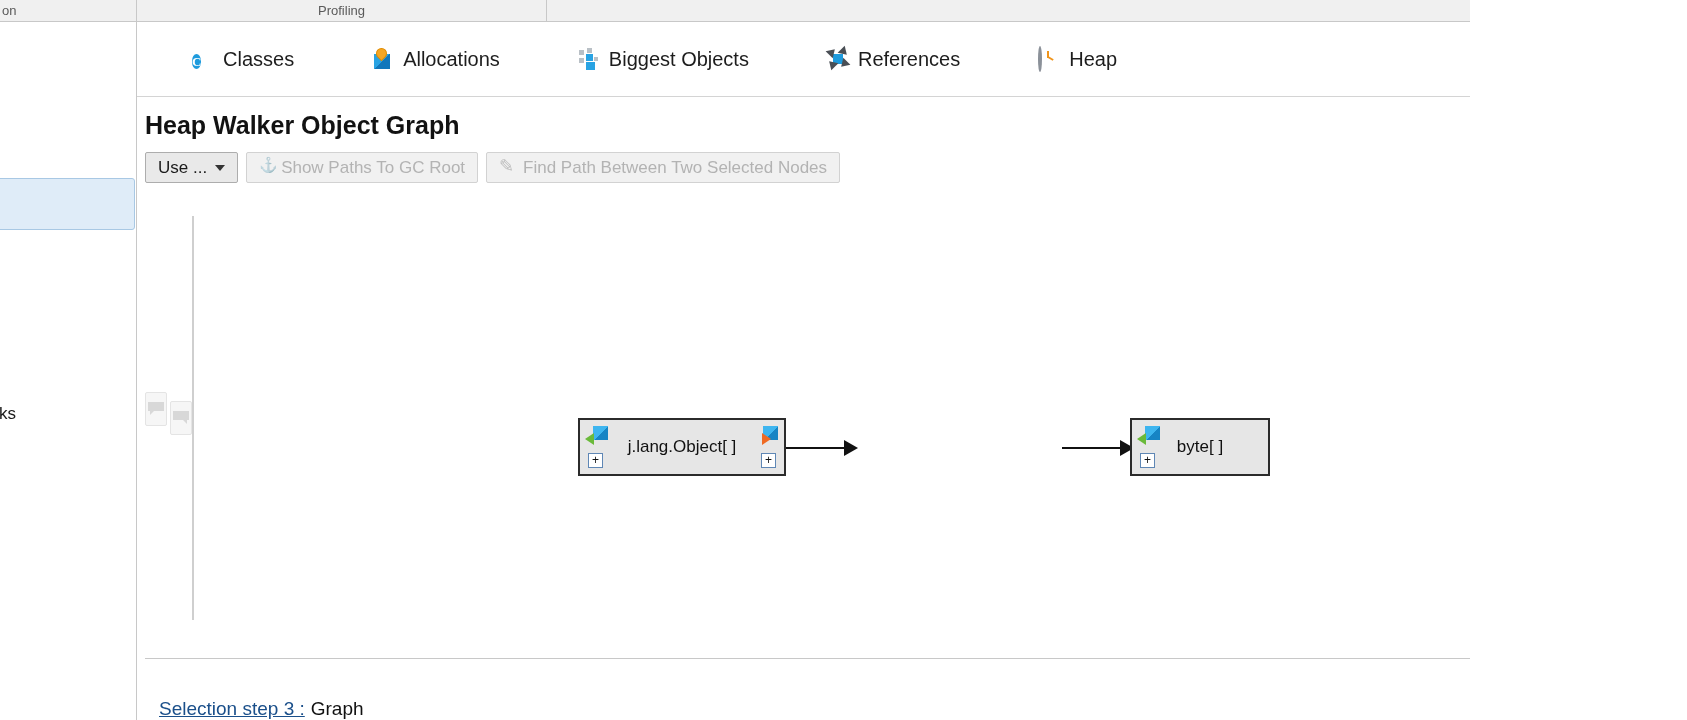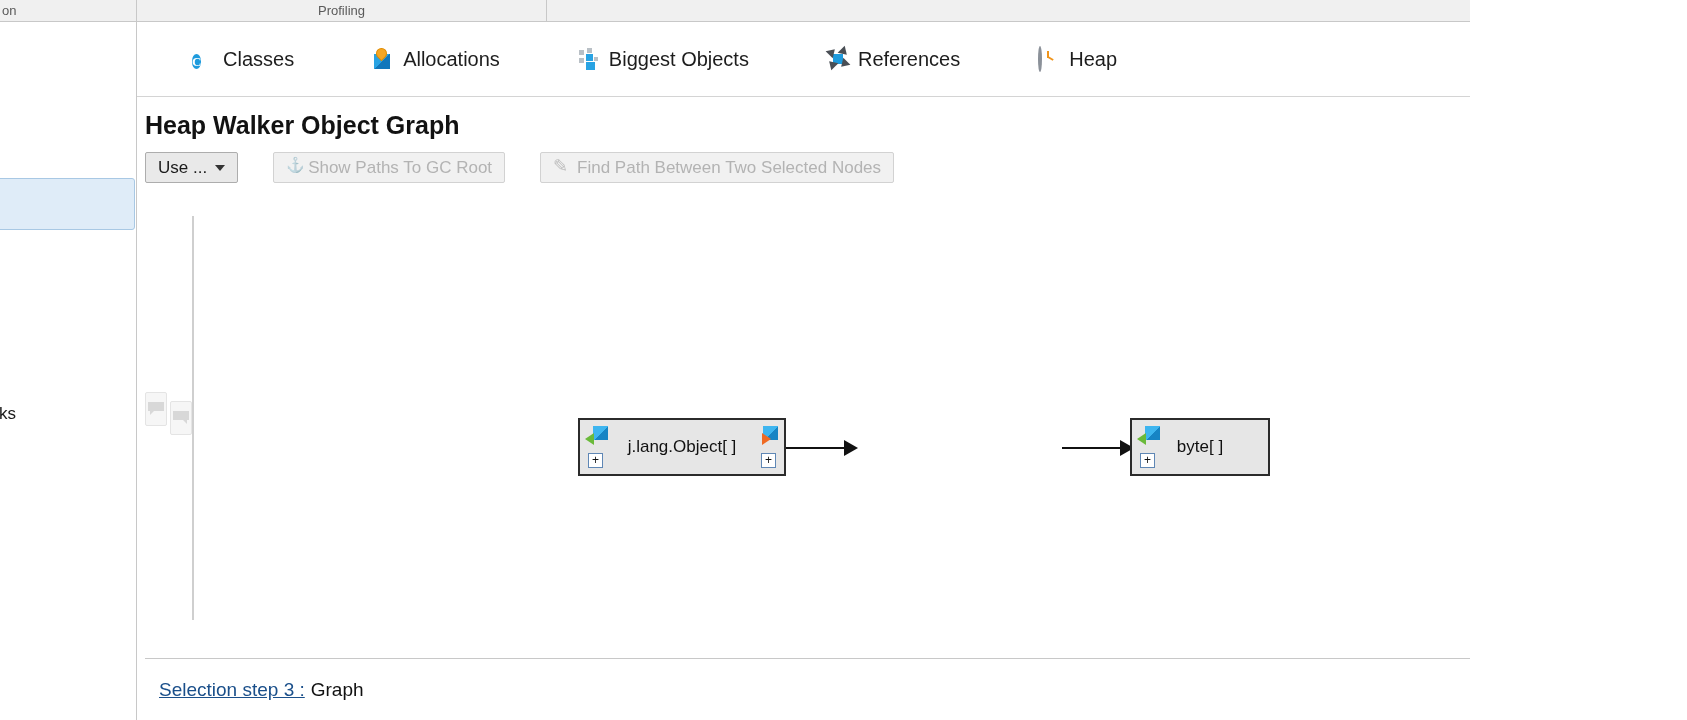--- a/index.html
+++ b/index.html
@@ -124,21 +124,21 @@
     white-space: nowrap;
   }
 
   .btnrow { display: flex; align-items: flex-start; gap: 8px; padding-left: 8px; }
   .btn {
     height: 31px; display: flex; align-items: center; gap: 8px;
     padding: 0 12px; font-size: 17px;
     background: #e9e9e9; border: 1px solid #adadad; border-radius: 2px;
     color: #1a1a1a; white-space: nowrap;
   }
-  .btn.disabled { color: #b3b3b3; border-color: #d2d2d2; background: #f1f1f1; margin-left: 27px; }
+  .btn.disabled { color: #b3b3b3; border-color: #d2d2d2; background: #f1f1f1; }
   .caret { width: 0; height: 0; border-left: 5px solid transparent;
     border-right: 5px solid transparent; border-top: 6px solid #333; }
   .anchor-ic { width: 14px; height: 16px; position: relative; opacity: .45; }
   .anchor-ic::before { content:"⚓"; position:absolute; left:0; top:-4px; font-size:15px; color:#9a9a9a; }
   .pencil-ic { width: 16px; height: 16px; position: relative; }
   .pencil-ic::before { content:"✎"; position:absolute; left:0; top:-5px; font-size:18px; color:#bdbdbd; }
 
   
   .graph-wrap {
     position: absolute; left: 8px; top: 216px; right: 0; height: 404px;
@@ -195,21 +195,21 @@
   .edge-head {
     position: absolute; width: 0; height: 0;
     border-top: 8px solid transparent; border-bottom: 8px solid transparent;
     border-left: 14px solid #111;
   }
 
   
   .statusbar {
     position: absolute; left: 8px; right: 0; bottom: 0; height: 62px;
     border-top: 1px solid #c8c8c8; background: #fff;
-    display: flex; align-items: center; padding-left: 14px; gap: 6px;
+    display: flex; align-items: flex-end; padding-left: 14px; gap: 6px;
     font-size: 19px; color: #111;
   }
   .statusbar a {
     color: #1a4f8a; text-decoration: underline; white-space: nowrap;
   }
 </style>
 </head>
 <body>
 
 <div class="app">

